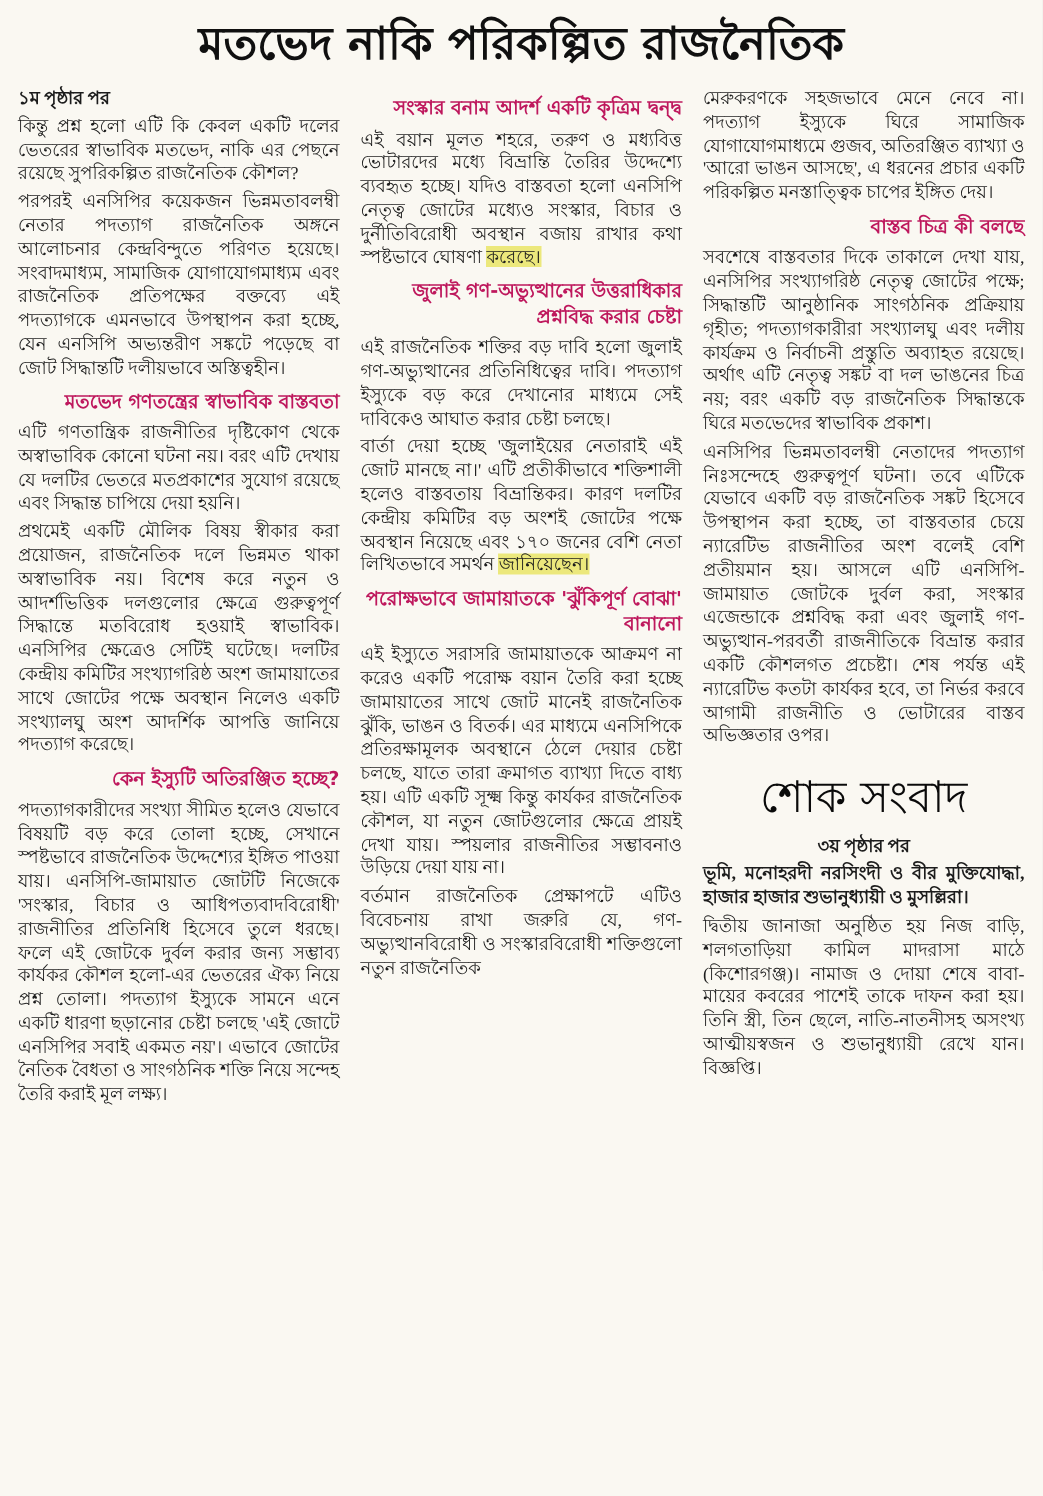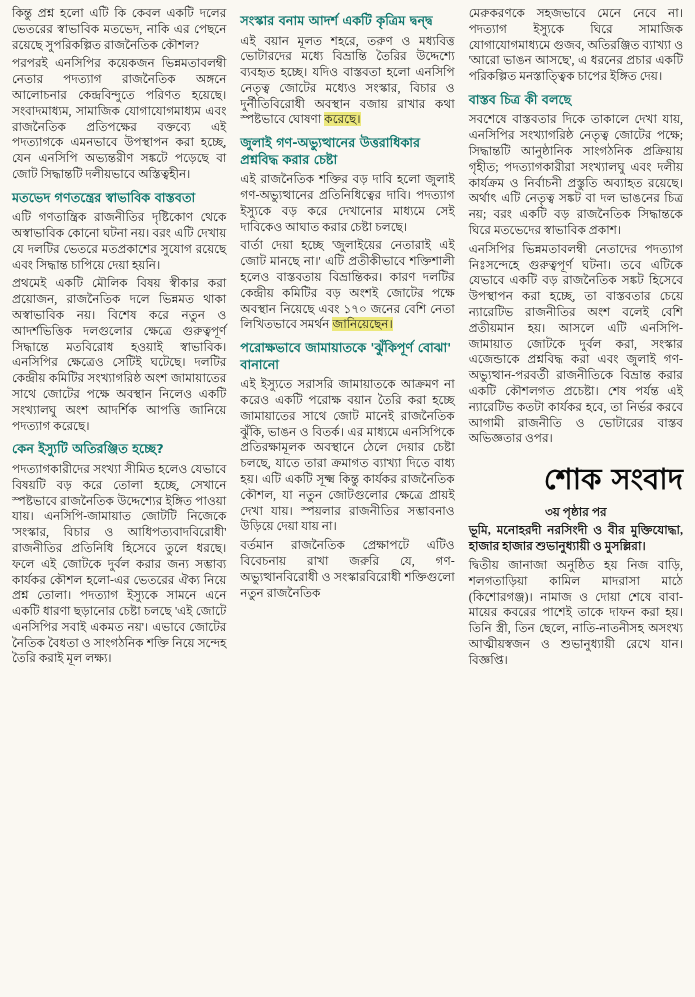--- a/index.html
+++ b/index.html
@@ -46,49 +46,51 @@
     font-size:12px;
     line-height:15.8px;
     text-align:justify;
     word-break:break-word;
   }
   .col p.bold{font-weight:bold;}
   .col h3{
     font-family:"DejaVu Sans","Liberation Sans",sans-serif;
     font-size:12.8px;
     font-weight:bold;
-    text-align:left;
+    text-align:right;
     margin:7px 0 4px;
     line-height:16.5px;
-    color:#0f766e;
+    color:#be185d;
   }
   .col h2.obit{
     font-family:"DejaVu Sans","Liberation Sans",sans-serif;
     font-size:29px;
-    font-weight:bold;
-    text-align:right;
+    font-weight:normal;
+    text-align:center;
     margin:16px 0 8px;
     line-height:1.15;
     color:#0a0a0a;
   }
   .cont{
     font-weight:bold;
     font-size:12.5px;
     margin:0 0 4px;
     text-align:left;
   }
   .cont.center{text-align:center;}
   .hl{background:var(--hl);}
 </style>
 </head>
 <body>
 
 <div class="page">
+  <h1 class="headline">মতভেদ নাকি পরিকল্পিত রাজনৈতিক</h1>
   <div class="columns">
     <div class="col">
+        <p class="cont">১ম পৃষ্ঠার পর</p>
         <p>কিন্তু প্রশ্ন হলো এটি কি কেবল একটি দলের ভেতরের স্বাভাবিক মতভেদ, নাকি এর পেছনে রয়েছে সুপরিকল্পিত রাজনৈতিক কৌশল?</p>
         <p>পরপরই এনসিপির কয়েকজন ভিন্নমতাবলম্বী নেতার পদত্যাগ রাজনৈতিক অঙ্গনে আলোচনার কেন্দ্রবিন্দুতে পরিণত হয়েছে। সংবাদমাধ্যম, সামাজিক যোগাযোগমাধ্যম এবং রাজনৈতিক প্রতিপক্ষের বক্তব্যে এই পদত্যাগকে এমনভাবে উপস্থাপন করা হচ্ছে, যেন এনসিপি অভ্যন্তরীণ সঙ্কটে পড়েছে বা জোট সিদ্ধান্তটি দলীয়ভাবে অস্তিত্বহীন।</p>
         <h3>মতভেদ গণতন্ত্রের স্বাভাবিক বাস্তবতা</h3>
         <p>এটি গণতান্ত্রিক রাজনীতির দৃষ্টিকোণ থেকে অস্বাভাবিক কোনো ঘটনা নয়। বরং এটি দেখায় যে দলটির ভেতরে মতপ্রকাশের সুযোগ রয়েছে এবং সিদ্ধান্ত চাপিয়ে দেয়া হয়নি।</p>
         <p>প্রথমেই একটি মৌলিক বিষয় স্বীকার করা প্রয়োজন, রাজনৈতিক দলে ভিন্নমত থাকা অস্বাভাবিক নয়। বিশেষ করে নতুন ও আদর্শভিত্তিক দলগুলোর ক্ষেত্রে গুরুত্বপূর্ণ সিদ্ধান্তে মতবিরোধ হওয়াই স্বাভাবিক। এনসিপির ক্ষেত্রেও সেটিই ঘটেছে। দলটির কেন্দ্রীয় কমিটির সংখ্যাগরিষ্ঠ অংশ জামায়াতের সাথে জোটের পক্ষে অবস্থান নিলেও একটি সংখ্যালঘু অংশ আদর্শিক আপত্তি জানিয়ে পদত্যাগ করেছে।</p>
         <h3>কেন ইস্যুটি অতিরঞ্জিত হচ্ছে?</h3>
         <p>পদত্যাগকারীদের সংখ্যা সীমিত হলেও যেভাবে বিষয়টি বড় করে তোলা হচ্ছে, সেখানে স্পষ্টভাবে রাজনৈতিক উদ্দেশ্যের ইঙ্গিত পাওয়া যায়। এনসিপি-জামায়াত জোটটি নিজেকে 'সংস্কার, বিচার ও আধিপত্যবাদবিরোধী' রাজনীতির প্রতিনিধি হিসেবে তুলে ধরছে। ফলে এই জোটকে দুর্বল করার জন্য সম্ভাব্য কার্যকর কৌশল হলো-এর ভেতরের ঐক্য নিয়ে প্রশ্ন তোলা। পদত্যাগ ইস্যুকে সামনে এনে একটি ধারণা ছড়ানোর চেষ্টা চলছে 'এই জোটে এনসিপির সবাই একমত নয়'। এভাবে জোটের নৈতিক বৈধতা ও সাংগঠনিক শক্তি নিয়ে সন্দেহ তৈরি করাই মূল লক্ষ্য।</p>
       </div>
     <div class="col">
         <h3>সংস্কার বনাম আদর্শ একটি কৃত্রিম দ্বন্দ্ব</h3>

